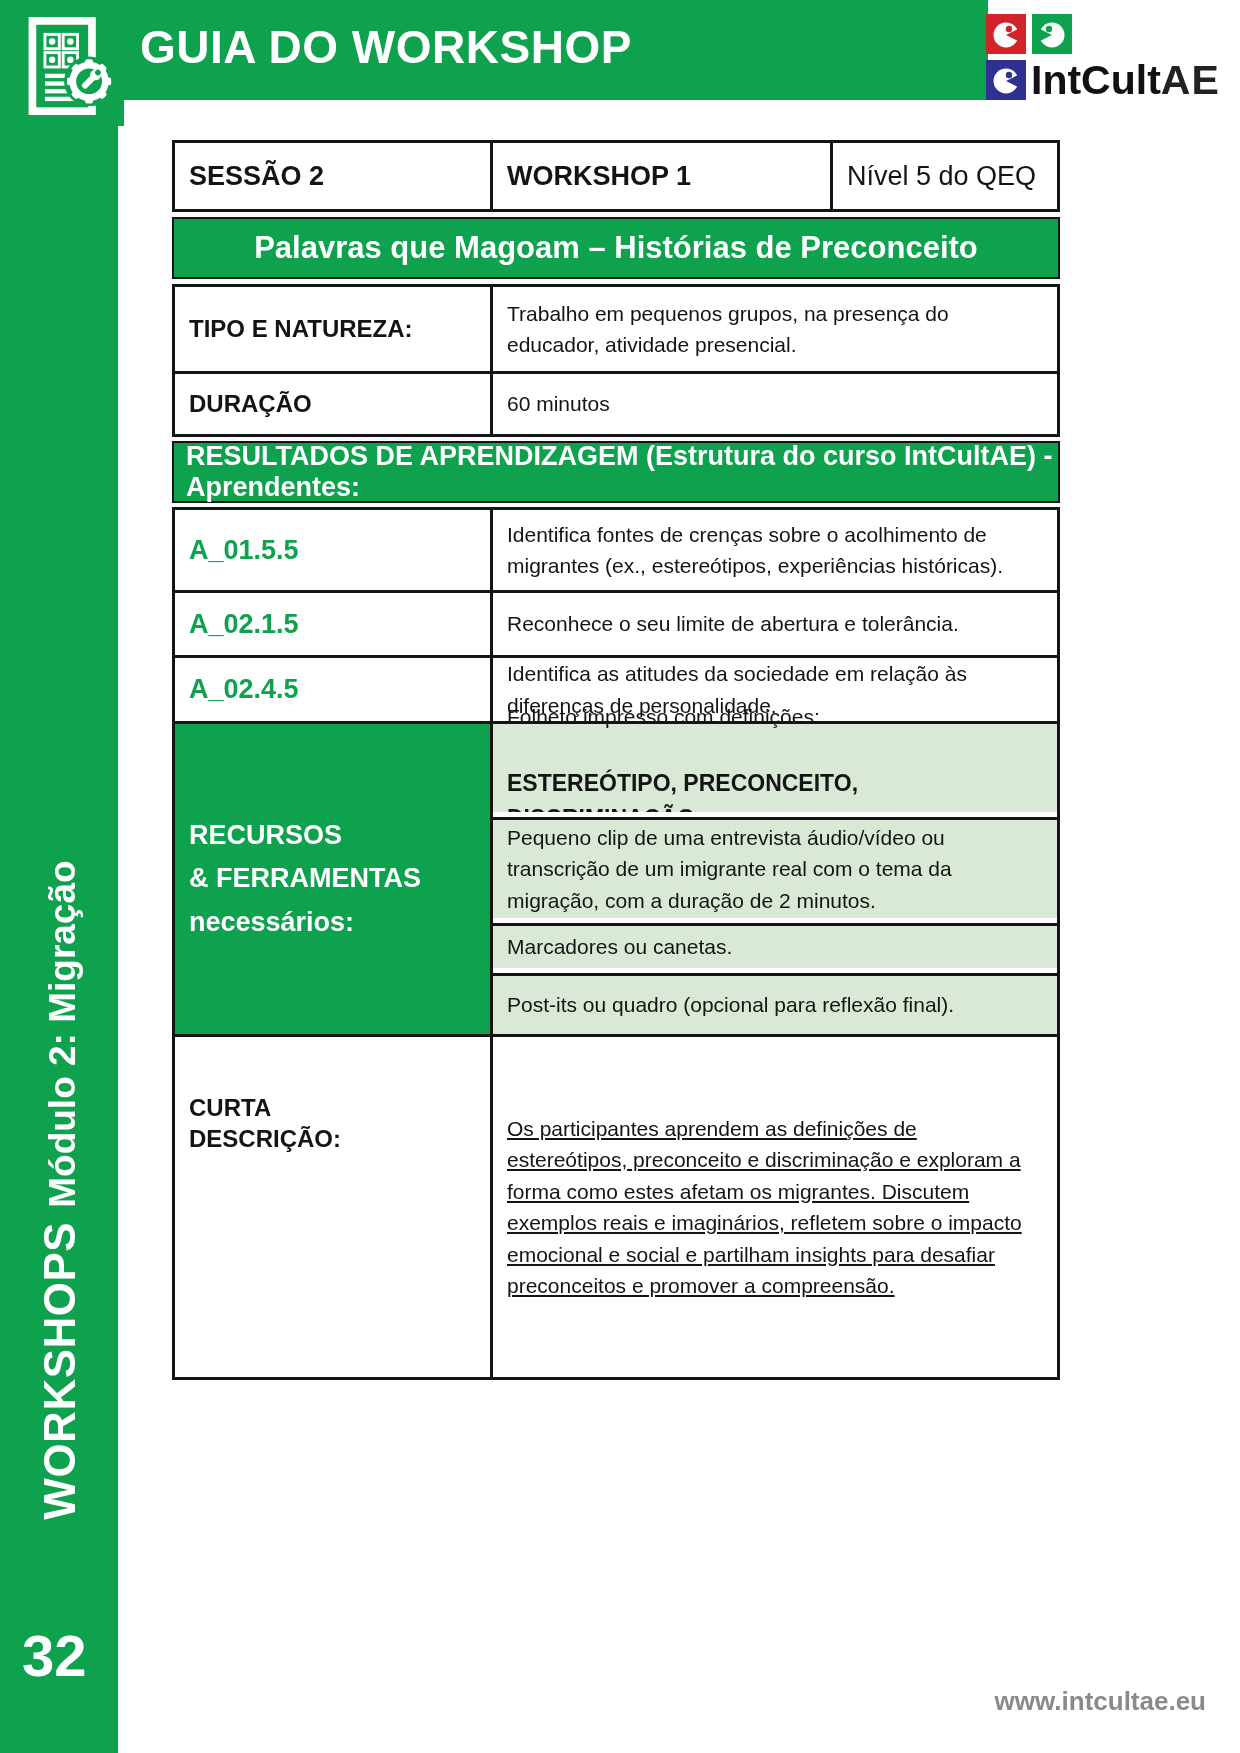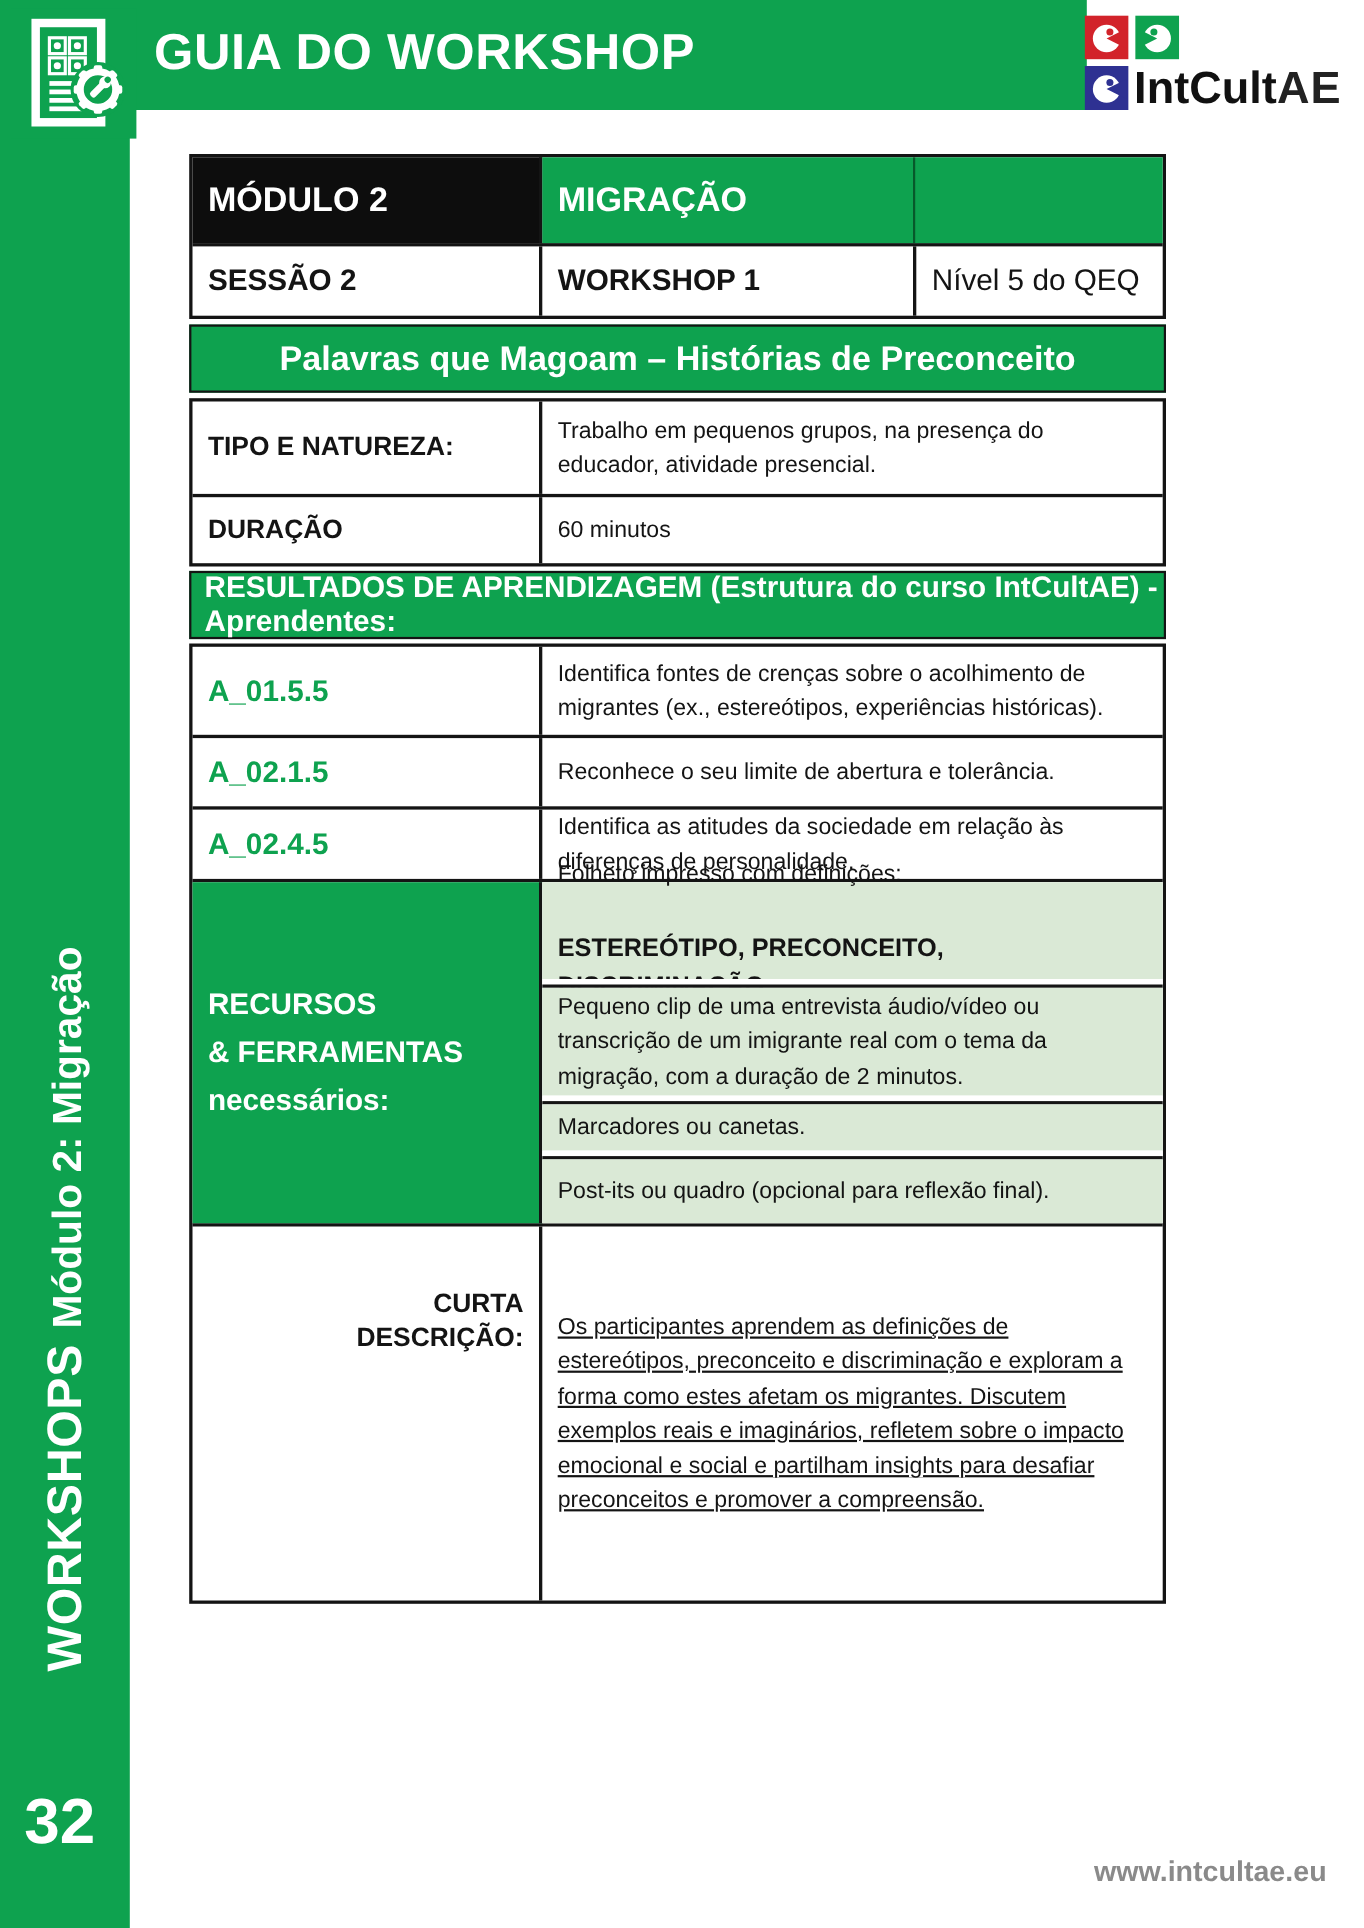--- a/index.html
+++ b/index.html
@@ -63,21 +63,21 @@
   .banner.title{justify-content:center;font-size:31px;height:62px;margin:5px 0;}
   .banner.results{font-size:27px;height:62px;margin:4px 0;padding-left:12px;}
   .code{color:var(--green);font-weight:bold;font-size:27px;}
   
   .res-left{background:var(--green);color:#fff;font-weight:bold;font-size:27px;line-height:1.6;}
   .res-right{flex:1;display:flex;flex-direction:column;background:#fff;}
   .res-item{background:var(--lgreen);display:flex;flex-direction:column;justify-content:center;padding:4px 14px;gap:30px;}
   .res-sep{height:8px;background:#fff;border-bottom:3px solid var(--ink);flex:none;}
   .res-bold{font-weight:bold;font-size:23px;margin-top:4px;}
   
-  .desc-label{justify-content:flex-start;padding-top:55px;text-align:right;}
+  .desc-label{justify-content:flex-start;padding-top:55px;}
   
   .website{position:absolute;right:34px;top:1686px;font-size:26px;font-weight:bold;color:var(--gray);text-decoration:none;}
 </style>
 </head>
 <body>
 
 <div class="sidebar">
   <div class="sidebar-rotated">
     <span class="w-label">WORKSHOPS</span><span class="m-label">Módulo 2: Migração</span>
   </div>
@@ -150,29 +150,20 @@
       <path d="M20 21 L38 12 L38 30 Z" fill="#2E3192"></path>
       <circle cx="23" cy="15" r="3.2" fill="#2E3192"></circle>
     </svg>
     <div class="logo-text"><span class="bold">IntCult</span><span class="light">AE</span></div>
   </div>
 </div>
 
 <div class="main">
 
   <div class="tblock">
-    <div class="trow" style="height:78px;">
-      <div class="cell c1 black-cell">
-        <span class="big">MÓDULO 2</span>
-      </div>
-      <div class="cell c3 green-cell">
-        <div class="green-div"></div>
-        <span class="big">MIGRAÇÃO</span>
-      </div>
-    </div>
     <div class="trow" style="height:66px;">
       <div class="cell c1">
         <span class="rowhead">SESSÃO 2</span>
       </div>
       <div class="cell c2">
         <span class="rowhead">WORKSHOP 1</span>
       </div>
       <div class="cell c3">
         <span class="plain">Nível 5 do QEQ</span>
       </div>

